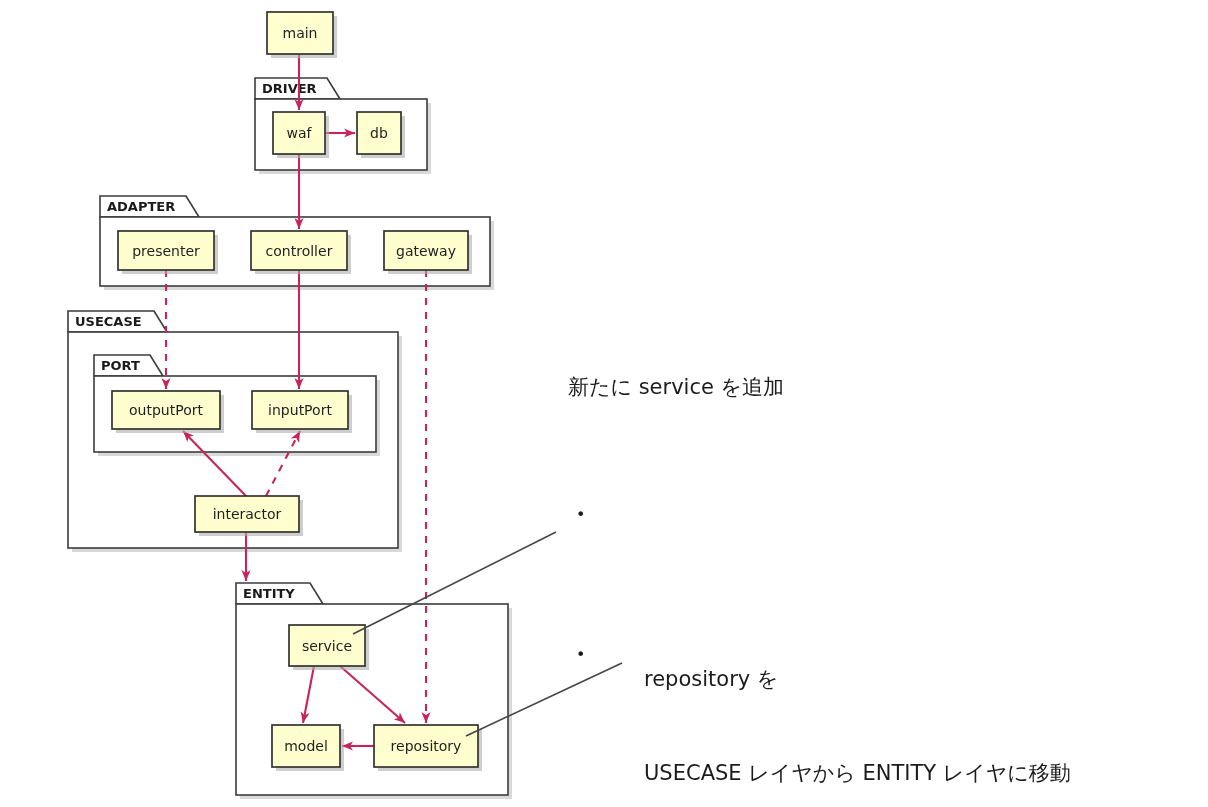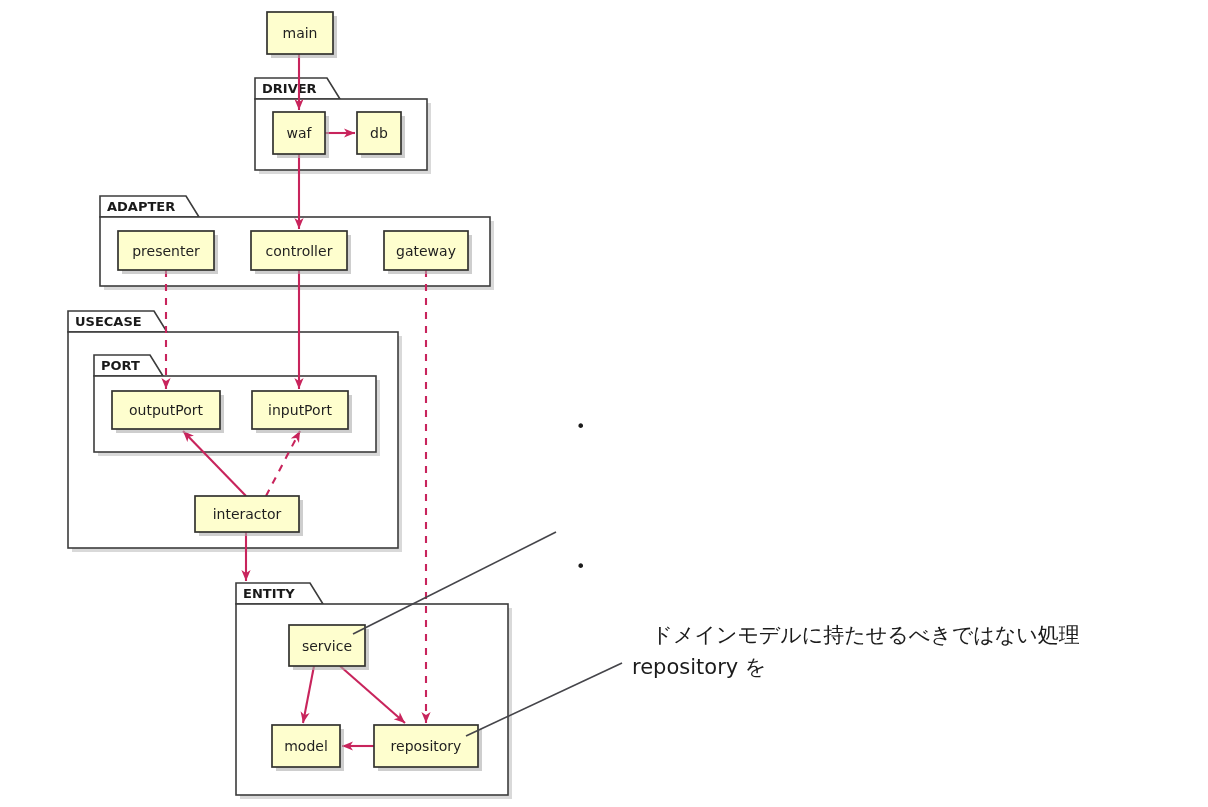--- a/index.html
+++ b/index.html
@@ -125,21 +125,21 @@
   .anno-bullet {
     position: absolute;
     left: 8px;
     top: 0;
     font-size: 16px;
     line-height: 34px;
   }
   .anno-line {
     font-size: 21px;
     line-height: 32px;
-    margin: 0;
+    margin: 12px;
     display: block;
   }
 </style>
 </head>
 <body>
 
 <div id="diagram-root">
   <svg class="diagram-canvas" viewBox="0 0 1208 807" xmlns="http://www.w3.org/2000/svg">
     <defs>
       <g id="arrowhead-proto"></g>
@@ -288,28 +288,29 @@
           <text class="node-label" x="426" y="747">repository</text>
         </g>
       </g>
     <g id="layer-leaders">
         <path class="leader-line" d="M353,634 L556,532"></path>
         <path class="leader-line" d="M466,736 L622,663"></path>
       </g>
   </svg>
 
   <div class="anno" id="anno-service">
+    <p class="anno-head">新たに service を追加</p>
     <ul class="anno-list">
       <li>
         <span class="anno-bullet">•</span>
       </li>
       <li>
         <span class="anno-bullet">•</span>
-        <span>ドメインモデルに持たせるべきではない処理</span>
       </li>
     </ul>
     
   </div>
 
   <div class="anno" id="anno-repo">
     <span class="anno-line">repository を</span>
+    <span class="anno-line">USECASE レイヤから ENTITY レイヤに移動</span>
   </div>
 </div>
 
 </body></html>

